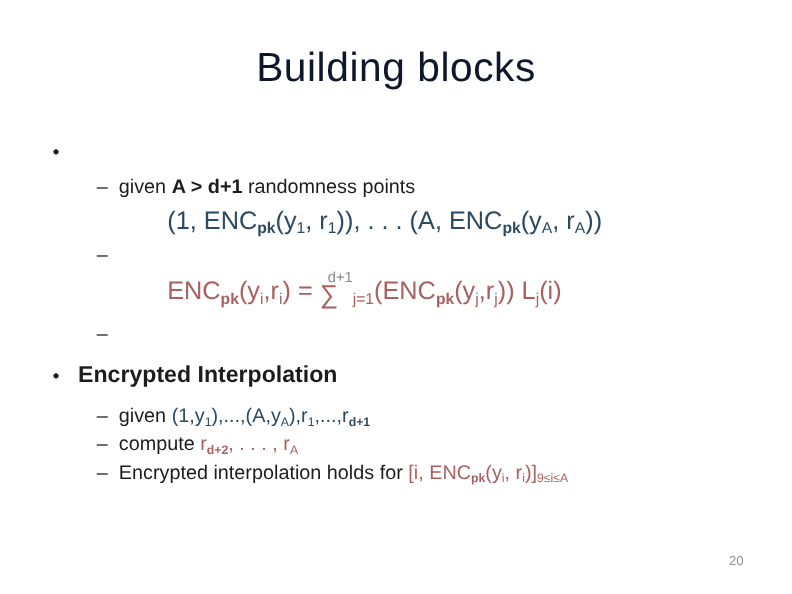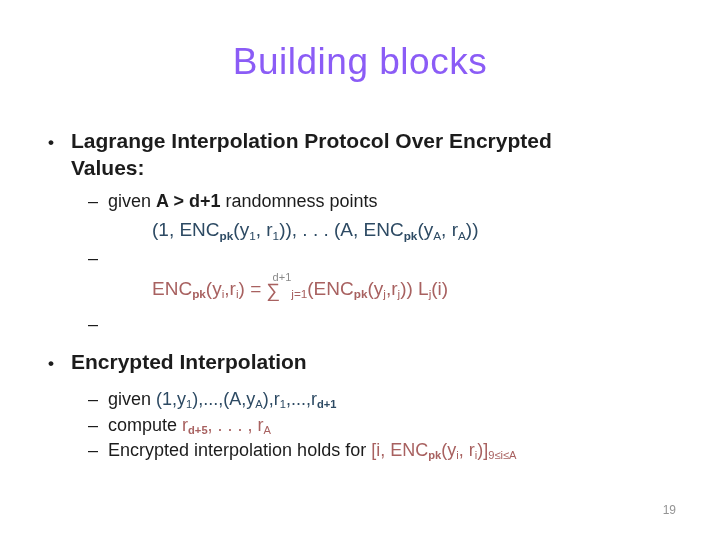--- a/index.html
+++ b/index.html
@@ -12,35 +12,35 @@
     overflow:hidden;
     margin:0 auto;
   }
   .title {
     padding-top:40px;
     text-align:center;
     font-size:37px;
     line-height:1.2;
     font-weight:500;
     letter-spacing:0.5px;
-    color:#8b5cf6;
+    color:#0f172a;
   }
   .body { margin-top:44px; }
   .row { display:flex; align-items:baseline; }
   .row .marker { flex:0 0 auto; }
   .row .content { flex:0 1 auto; }
 
   .lvl1 { padding-left:48px; font-size:21px; line-height:1.28; font-weight:600; }
   .lvl1 .marker { width:23px; font-size:17px; }
   .lvl1 .content { max-width:505px; }
 
   .lvl2 { padding-left:88px; font-size:18px; line-height:1.25; margin-top:8px; }
   .lvl2 .marker { width:20px; }
 
-  .lvl3 { padding-left:152px; font-size:19px; line-height:1.2; margin-top:5px; }
+  .lvl3 { padding-left:152px; font-size:23px; line-height:1.2; margin-top:5px; }
 
   .gap-sm  { margin-top:6px; }
   .gap-md  { margin-top:12px; }
   .gap-lg  { margin-top:14px; }
   .gap-xs  { margin-top:3px; }
 
   .b { font-weight:700; }
   .c-blue { color:#2d4a63; }
   .c-red  { color:#a86160; }
 
@@ -58,21 +58,20 @@
   }
 </style>
 </head>
 <body>
 
 <div class="slide">
   <div class="title">Building blocks</div>
   <div class="body">
       <div class="row lvl1">
         <span class="marker">•</span>
-        <span class="content b"><span>Lagrange Interpolation Protocol Over Encrypted Values:</span></span>
       </div>
       <div class="row lvl2">
         <span class="marker">–</span>
         <span class="content"><span>given </span><span class="b">A &gt; d+1</span><span> randomness points</span></span>
       </div>
       <div class="row lvl3 gap-sm">
         <span class="content c-blue"><span>(1, ENC</span><sub class="b">pk</sub><span>(y</span><sub>1</sub><span>, r</span><sub>1</sub><span>)), . . . (A, ENC</span><sub class="b">pk</sub><span>(y</span><sub>A</sub><span>, r</span><sub>A</sub><span>))</span></span>
       </div>
       <div class="row lvl2 gap-sm">
         <span class="marker">–</span>
@@ -86,21 +85,21 @@
       <div class="row lvl1 gap-lg">
         <span class="marker">•</span>
         <span class="content b"><span>Encrypted Interpolation</span></span>
       </div>
       <div class="row lvl2 gap-md">
         <span class="marker">–</span>
         <span class="content"><span>given </span><span class="c-blue">(1,y</span><sub class="c-blue">1</sub><span class="c-blue">),...,(A,y</span><sub class="c-blue">A</sub><span class="c-blue">),r</span><sub class="c-blue">1</sub><span class="c-blue">,...,r</span><sub class="b c-blue">d+1</sub></span>
       </div>
       <div class="row lvl2 gap-xs">
         <span class="marker">–</span>
-        <span class="content"><span>compute </span><span class="c-red">r</span><sub class="b c-red">d+5</sub><span class="c-red">, . . . , r</span><sub class="c-red">A</sub></span>
+        <span class="content"><span>compute </span><span class="c-red">r</span><sub class="b c-red">d+2</sub><span class="c-red">, . . . , r</span><sub class="c-red">A</sub></span>
       </div>
       <div class="row lvl2 gap-xs">
         <span class="marker">–</span>
         <span class="content"><span>Encrypted interpolation holds for </span><span class="c-red">[i, ENC</span><sub class="b c-red">pk</sub><span class="c-red">(y</span><sub class="c-red">i</sub><span class="c-red">, r</span><sub class="c-red">i</sub><span class="c-red">)]</span><sub class="c-red">9≤i≤A</sub></span>
       </div>
     </div>
-  <div class="page-number">19</div>
+  <div class="page-number">20</div>
 </div>
 
 </body></html>

